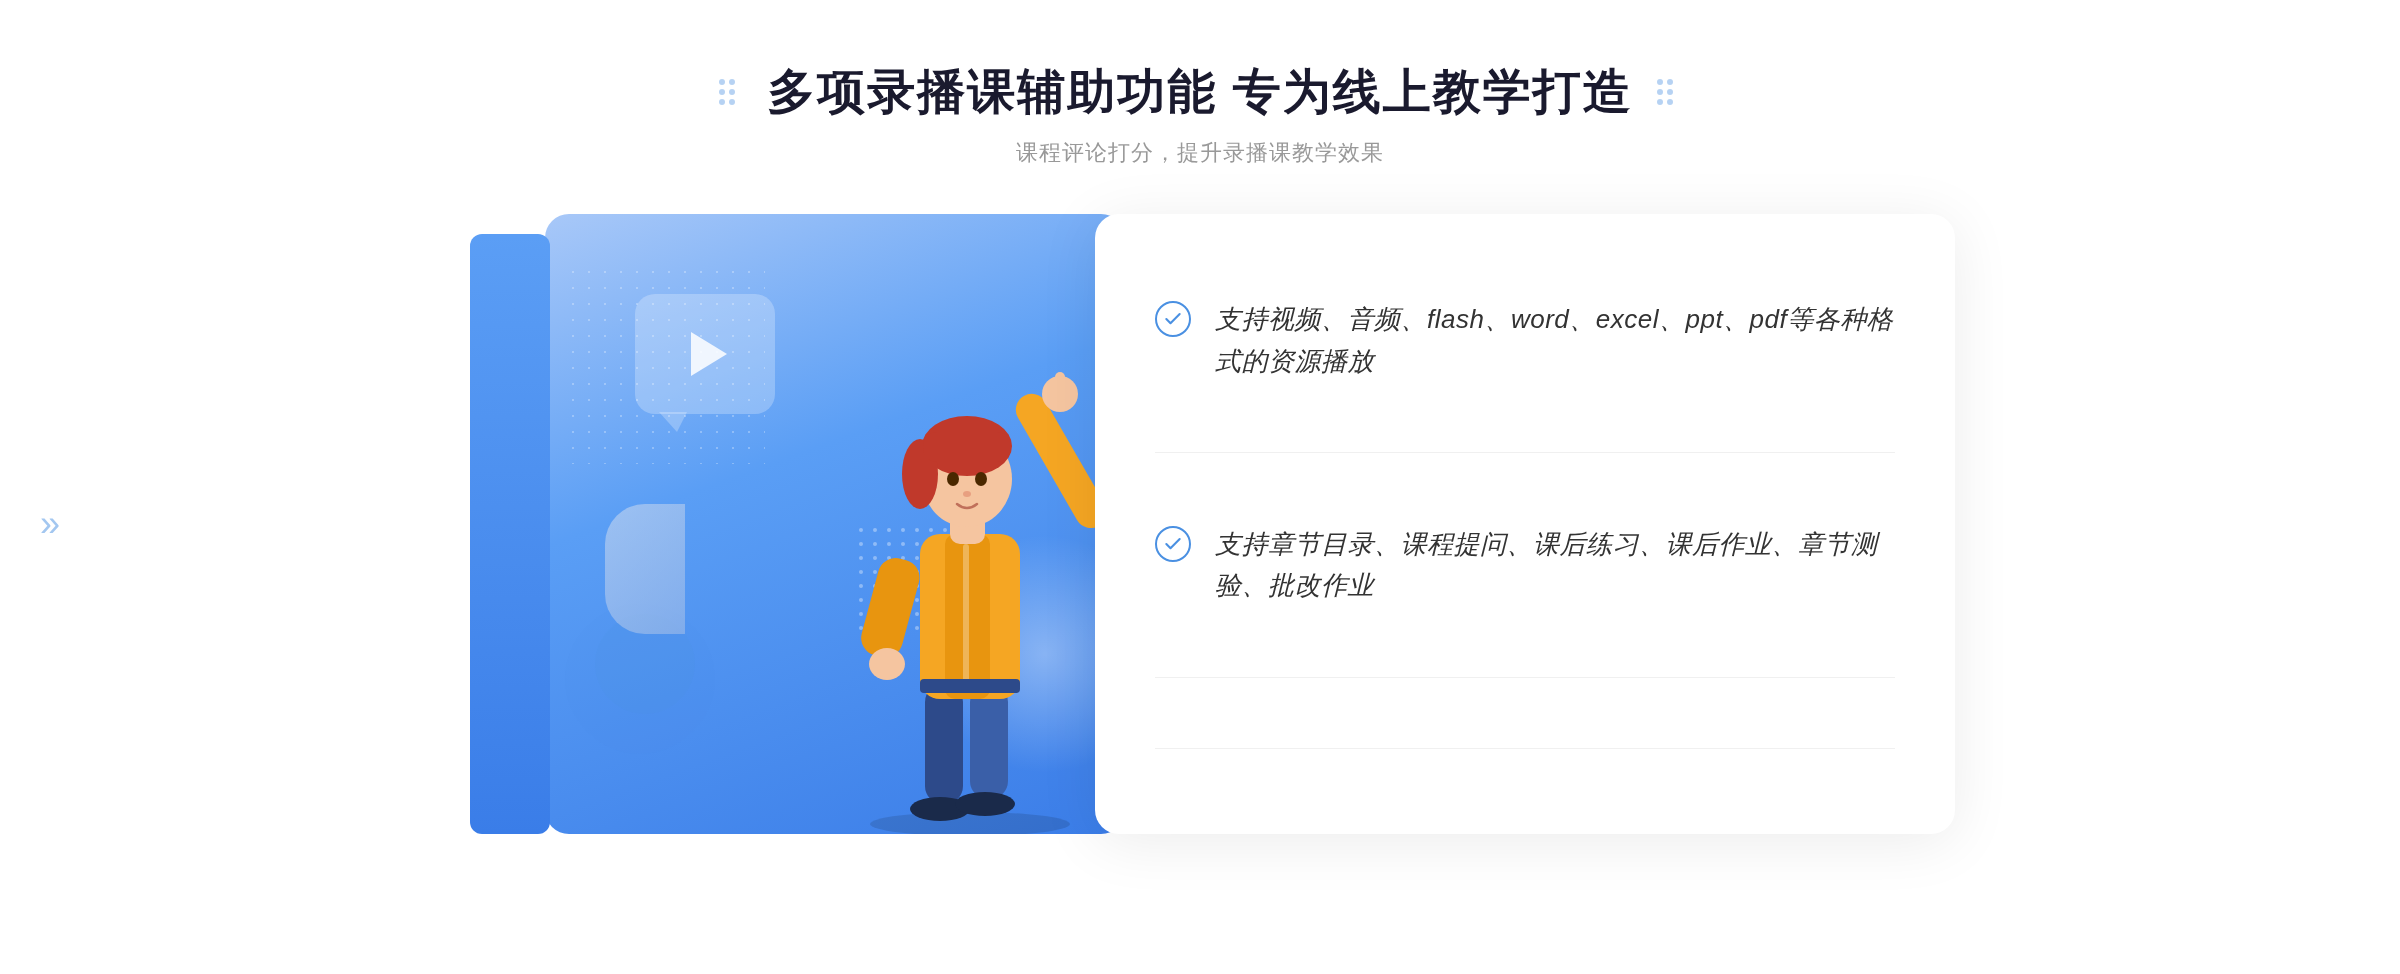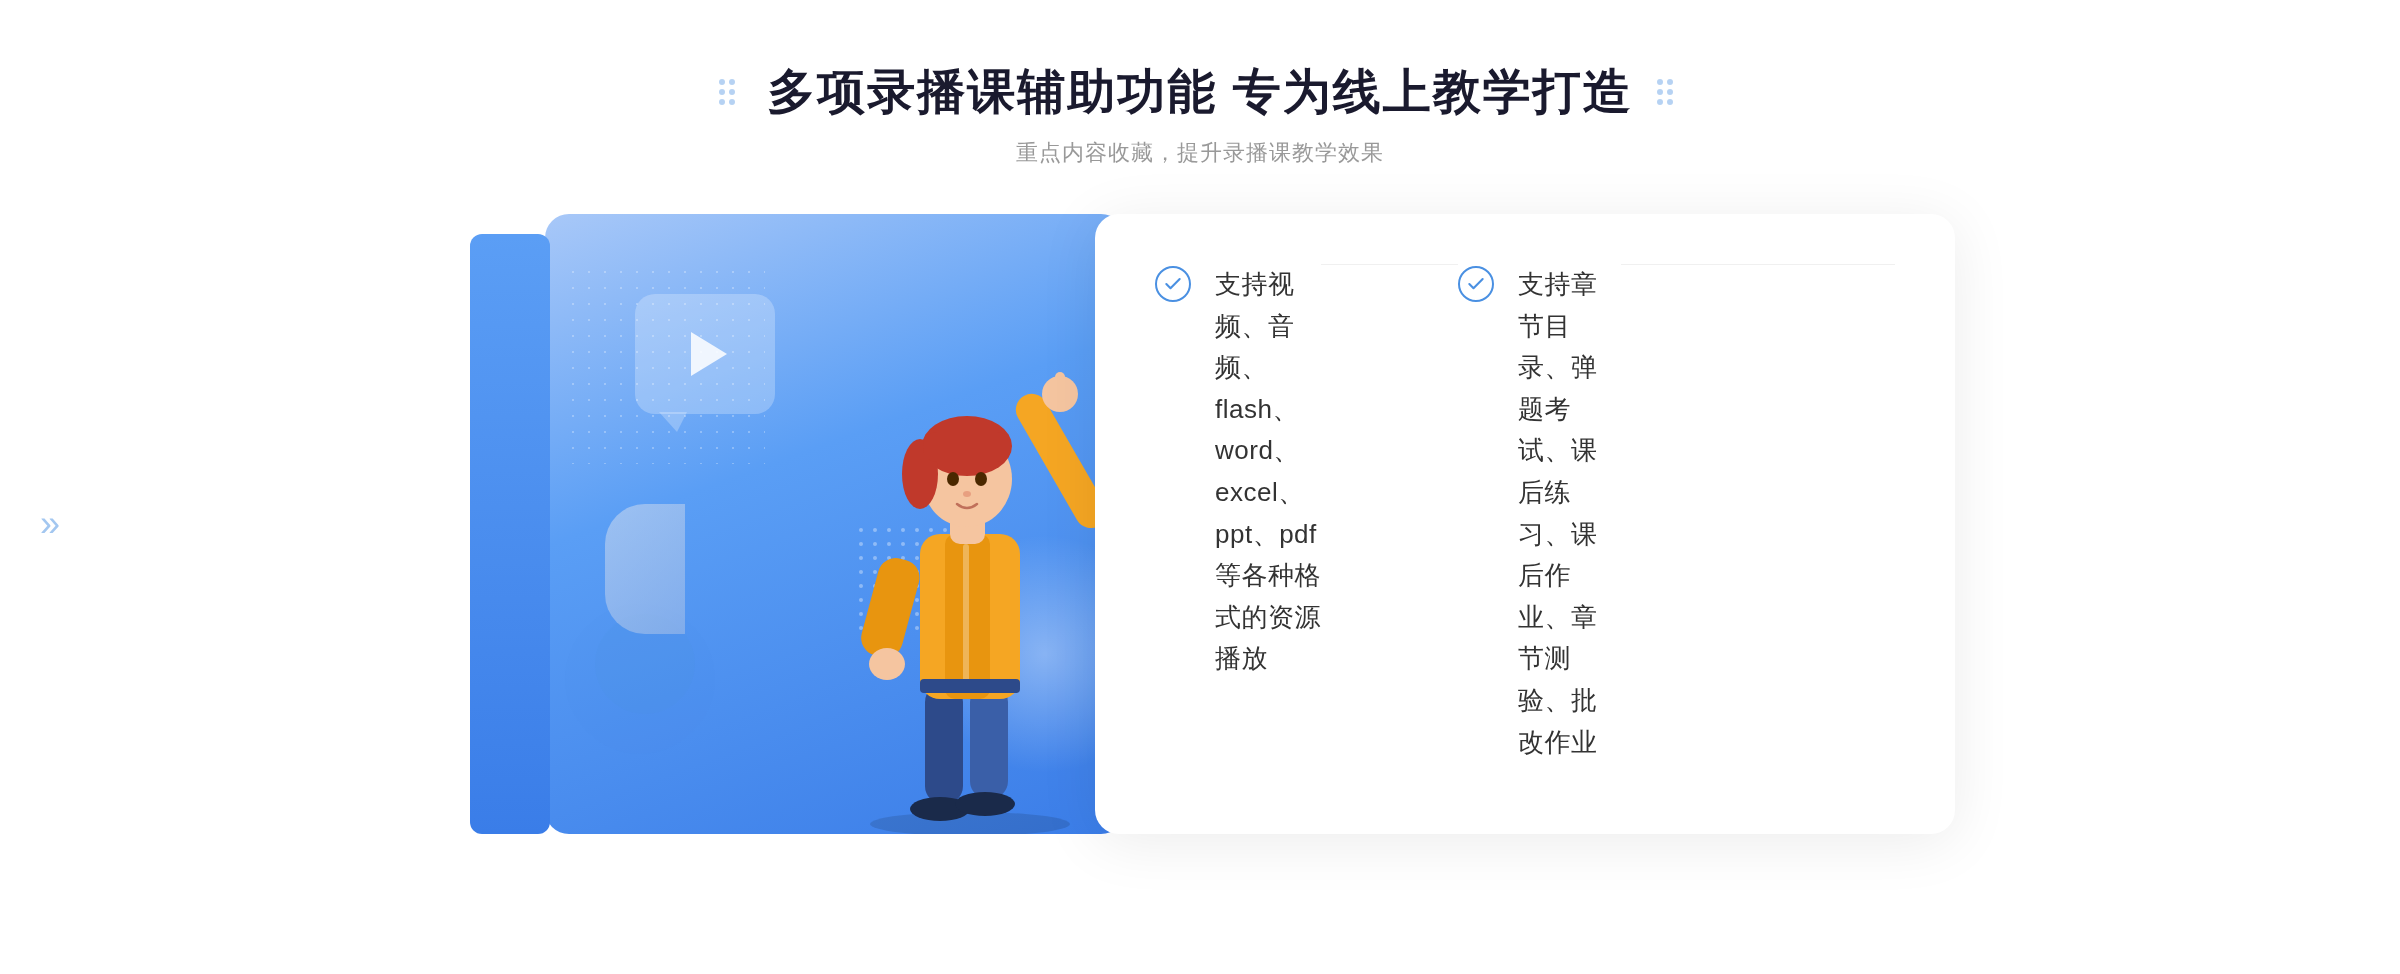--- a/index.html
+++ b/index.html
@@ -145,23 +145,25 @@
     
     .info-panel {
       width: 860px;
       height: 620px;
       background: #ffffff;
       border-radius: 24px;
       box-shadow: 0 8px 60px rgba(0,0,0,0.08);
       padding: 50px 60px;
       margin-left: -30px;
       display: flex;
+      flex-direction: column;
       justify-content: space-around;
       z-index: 2;
       position: relative;
+      font-style: italic;
     }
 
     .feature-item {
       display: flex;
       align-items: flex-start;
       gap: 24px;
     }
 
     .check-icon {
       width: 36px;
@@ -294,21 +296,21 @@
     <h1 class="main-title">多项录播课辅助功能 专为线上教学打造</h1>
     <div class="dots-icon">
       <span></span>
         <span></span>
         <span></span>
       <span></span>
         <span></span>
         <span></span>
     </div>
   </div>
-  <p class="subtitle">重点内容收藏，提升录播课教学效果</p>
+  <p class="subtitle">课程评论打分，提升录播课教学效果</p>
 </div>
 
 <div class="content-wrapper">
 
   <div class="arrow-left">»</div>
 
   <div class="illustration-card">
 
     <div class="dot-pattern"></div>
 
@@ -455,21 +457,21 @@
     </div>
 
     <div class="divider-line"></div>
 
     <div class="feature-item">
       <div class="check-icon">
         <svg viewBox="0 0 24 24" fill="none" xmlns="http://www.w3.org/2000/svg">
           <path d="M20 6L9 17L4 12" stroke="#4a90e2" stroke-width="2.5" stroke-linecap="round" stroke-linejoin="round"></path>
         </svg>
       </div>
-      <span class="feature-text">支持章节目录、弹题考试、课后练习、课后作业、章节测验、批改作业</span>
+      <span class="feature-text">支持章节目录、课程提问、课后练习、课后作业、章节测验、批改作业</span>
     </div>
 
     <div class="divider-line"></div>
 
 
     <div class="divider-line"></div>
 
 
   </div>
 

